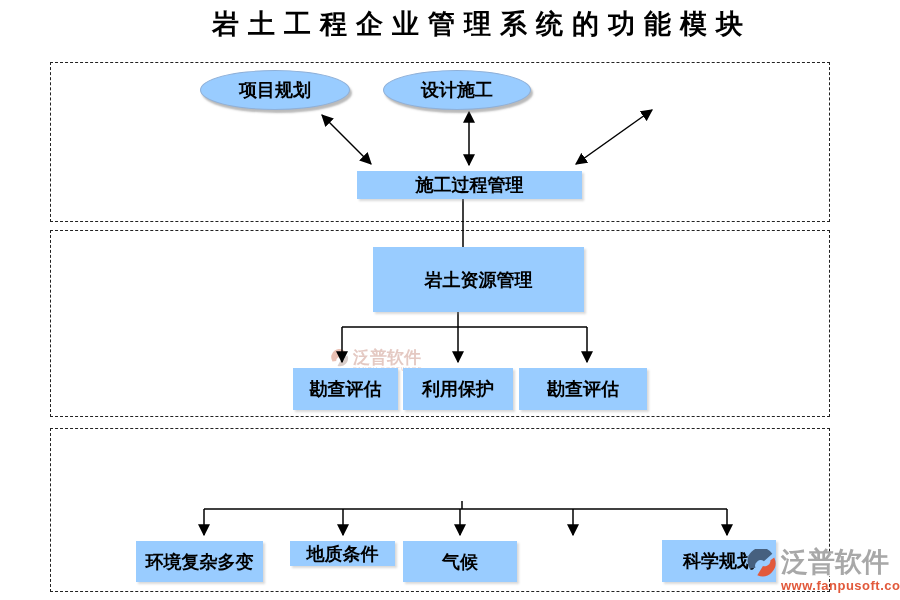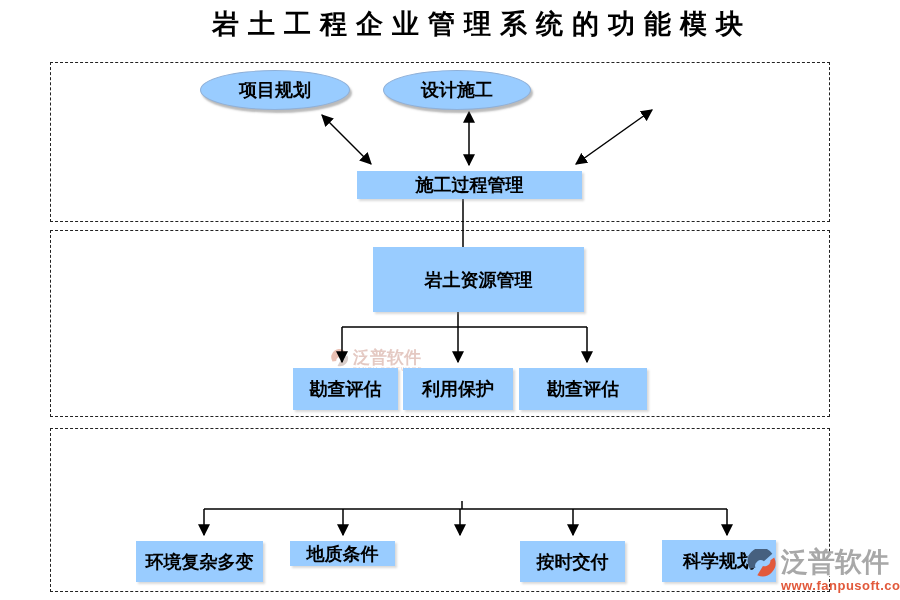--- a/index.html
+++ b/index.html
@@ -120,22 +120,22 @@
   <div class="node z1" style="left:519px;top:368px;width:128px;height:42px;">
     <span>勘查评估</span>
   </div>
 
   <div class="node z1" style="left:136px;top:541px;width:127px;height:41px;">
     <span>环境复杂多变</span>
   </div>
   <div class="node z1" style="left:290px;top:541px;width:105px;height:25px;">
     <span>地质条件</span>
   </div>
-  <div class="node z1" style="left:520px;top:541px;width:105px;height:41px;">
-    <span>按时交付</span>
+  <div class="node z1" style="left:403px;top:541px;width:114px;height:41px;">
+    <span>气候</span>
   </div>
   <div class="node z1" style="left:662px;top:540px;width:114px;height:42px;">
     <span>科学规划</span>
   </div>
 
   <div class="brand" style="left:747px;top:549px;">
     <span>
       <svg width="30" height="30" viewBox="0 0 32 32">
         <path d="M3 21 A14 14 0 0 1 27 5 L18 13 A6 6 0 0 0 9 20 Z" fill="#46607f"></path>
         <path d="M29 9 A14 14 0 0 1 11 28 L17 18 A6 6 0 0 0 25 12 Z" fill="#e2593b"></path>

